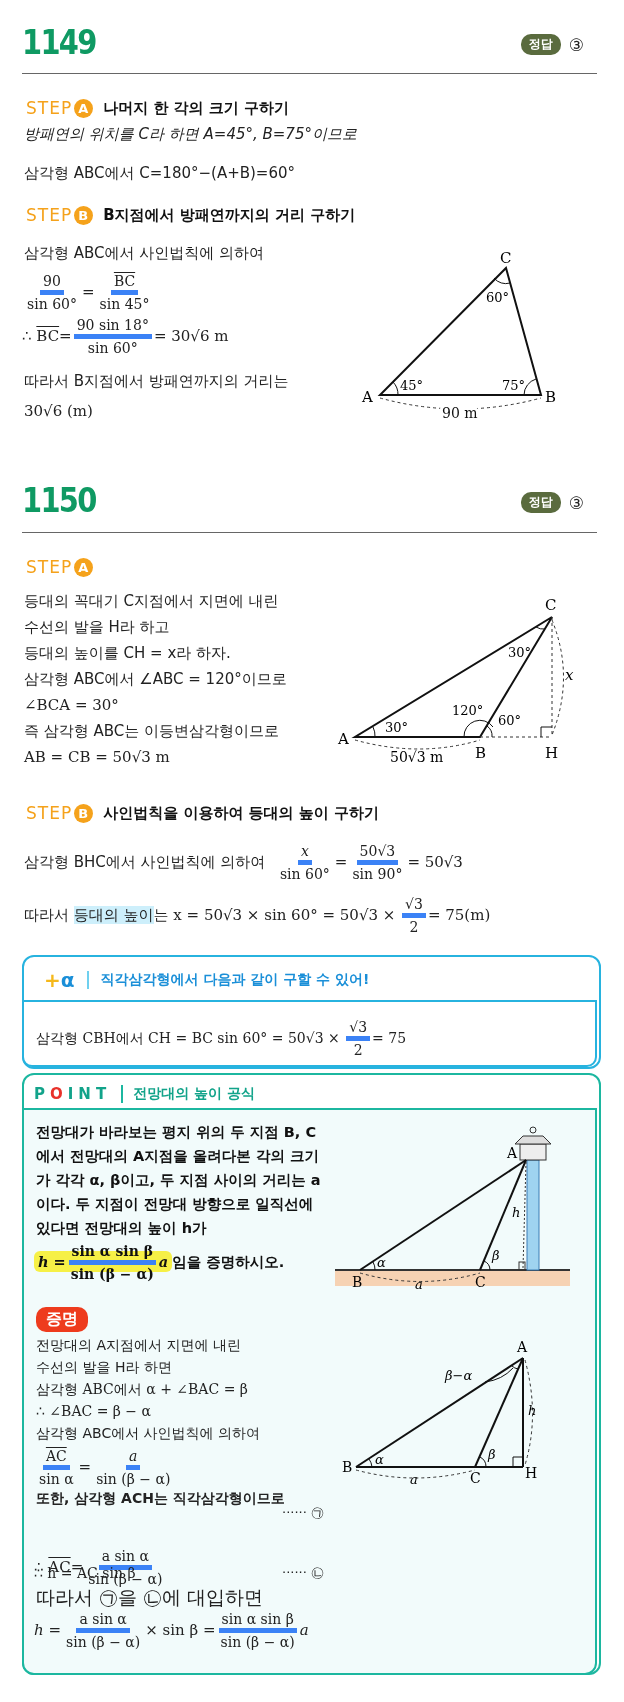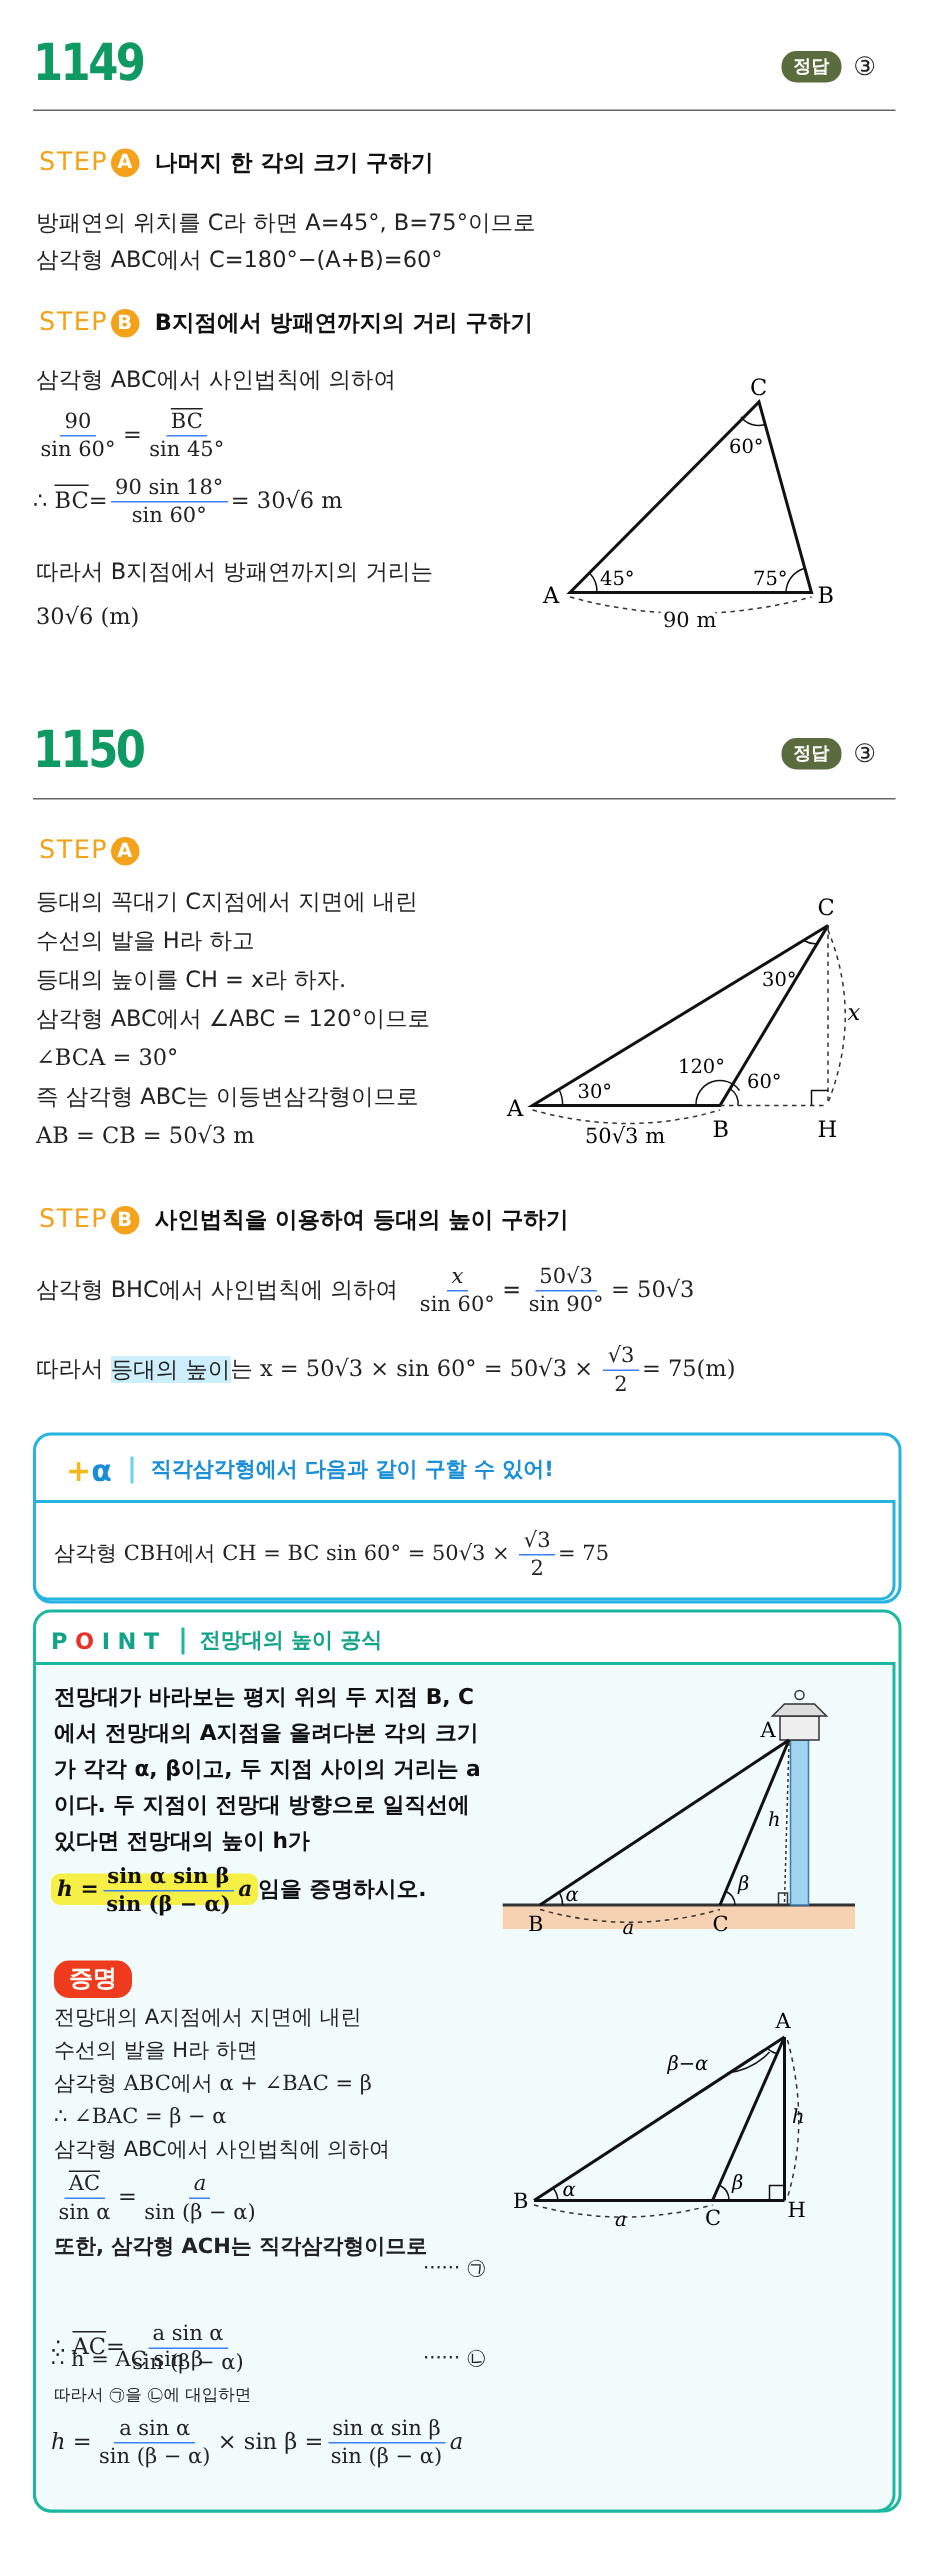--- a/index.html
+++ b/index.html
@@ -19,21 +19,21 @@
   .step-circle { display:inline-block; width:19px; height:19px; border-radius:50%;
                  background:#f5a21b; color:#fff; font-size:13px; font-weight:bold;
                  text-align:center; line-height:19px; margin-left:2px; }
   .step-title { font-weight:bold; font-size:15px; color:#111; }
   .line { font-size:15px; line-height:20px; white-space:nowrap; color:#222; }
   .math { font-family:"DejaVu Serif", serif; }
   .it { font-style:italic; font-family:"DejaVu Serif", serif; }
   .ov { text-decoration:overline; }
   .frac { display:inline-flex; flex-direction:column; align-items:center;
           vertical-align:middle; font-family:"DejaVu Serif", serif; font-size:14px; margin:0 2px; }
-  .frac .num { border-bottom:1px solid #3b82f6; padding:0 3px; line-height:18px; }
+  .frac .num { border-bottom:5px solid #3b82f6; padding:0 3px; line-height:18px; }
   .frac .den { padding:0 3px; line-height:18px; }
   .hl-blue { background:#cdeffb; }
   .hl-yellow { background:#f6f046; border-radius:6px; padding:2px 4px; }
   .box-alpha { border:2px solid #27b3df; border-radius:12px; }
   .box-alpha-inner { border:2px solid #27b3df; border-radius:0 0 10px 10px; background:#fff; }
   .box-point { border:2px solid #1cb7a0; border-radius:12px; }
   .box-point-inner { border:2px solid #1cb7a0; border-top-width:2px; background:#f2fbfb;
                      border-radius:0 0 12px 12px; }
   .alpha-tag { color:#f5b81b; font-weight:bold; font-size:20px; }
   .alpha-tag .a { color:#1a8fd8; }
@@ -58,21 +58,21 @@
 </div>
 <div class="abs rule" style="left:22px;top:73px;width:575px;"></div>
 
 <div class="abs step" style="left:26px;top:98px;">
   <span class="step-tag">
       <span>STEP</span>
       <span class="step-circle">A</span>
     </span>
   <span class="step-title">나머지 한 각의 크기 구하기</span>
 </div>
-<div class="abs line" style="left:24px;top:138px;">방패연의 위치를 C라 하면 A=45°, B=75°이므로</div>
+<div class="abs line" style="left:24px;top:124px;font-style:italic;">방패연의 위치를 C라 하면 A=45°, B=75°이므로</div>
 <div class="abs line" style="left:24px;top:163px;">삼각형 ABC에서 C=180°−(A+B)=60°</div>
 
 <div class="abs step" style="left:26px;top:205px;">
   <span class="step-tag">
       <span>STEP</span>
       <span class="step-circle">B</span>
     </span>
   <span class="step-title">B지점에서 방패연까지의 거리 구하기</span>
 </div>
 <div class="abs line" style="left:24px;top:243px;">삼각형 ABC에서 사인법칙에 의하여</div>
@@ -254,21 +254,21 @@
 <div class="abs line math" style="left:34px;top:1547px;">
   <span>∴</span>&nbsp;<span class="ov">AC</span>=<span class="frac">
       <span class="num">a sin α</span>
       <span class="den">sin (β − α)</span>
     </span>
 </div>
 <div class="abs line" style="left:282px;top:1503px;font-size:13px;">······ ㉠</div>
 <div class="abs line" style="left:36px;top:1488px;font-size:14px;font-weight:bold;">또한, 삼각형 ACH는 직각삼각형이므로</div>
 <div class="abs line math" style="left:34px;top:1563px;font-size:14px;">∴ h = AC sin β</div>
 <div class="abs line" style="left:282px;top:1563px;font-size:13px;">······ ㉡</div>
-<div class="abs line" style="left:36px;top:1587px;font-size:11px;">따라서 ㉠을 ㉡에 대입하면</div>
+<div class="abs line" style="left:36px;top:1587px;font-size:19px;">따라서 ㉠을 ㉡에 대입하면</div>
 <div class="abs line math" style="left:34px;top:1610px;">
   <span class="it">h =</span><span class="frac">
       <span class="num">a sin α</span>
       <span class="den">sin (β − α)</span>
     </span><span>× sin β =</span><span class="frac">
       <span class="num">sin α sin β</span>
       <span class="den">sin (β − α)</span>
     </span><span class="it">a</span>
 </div>
 

